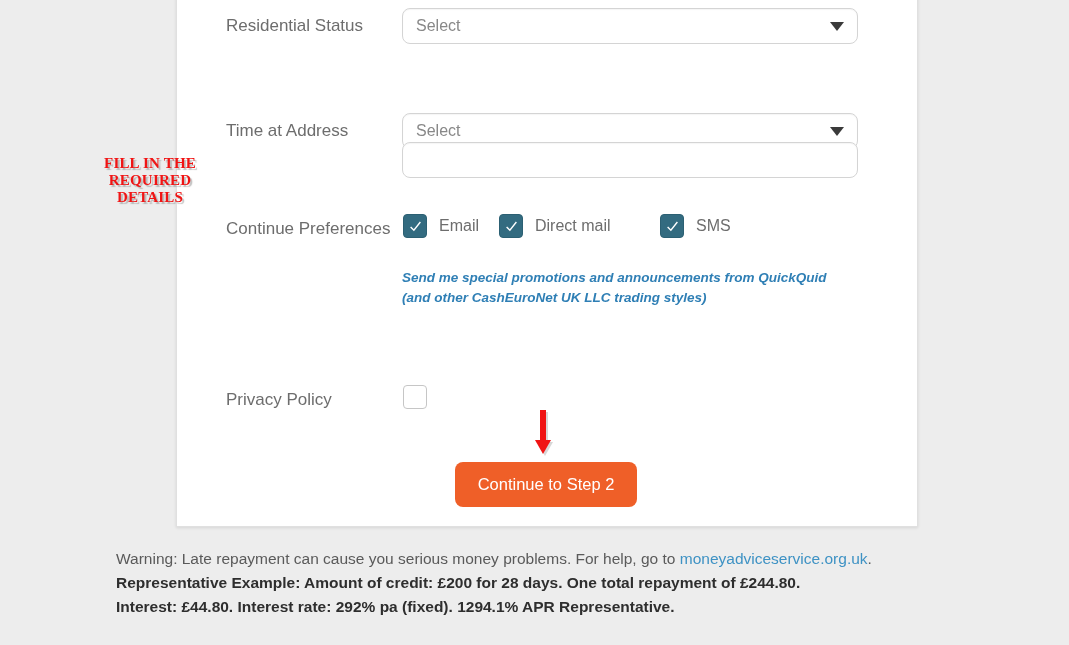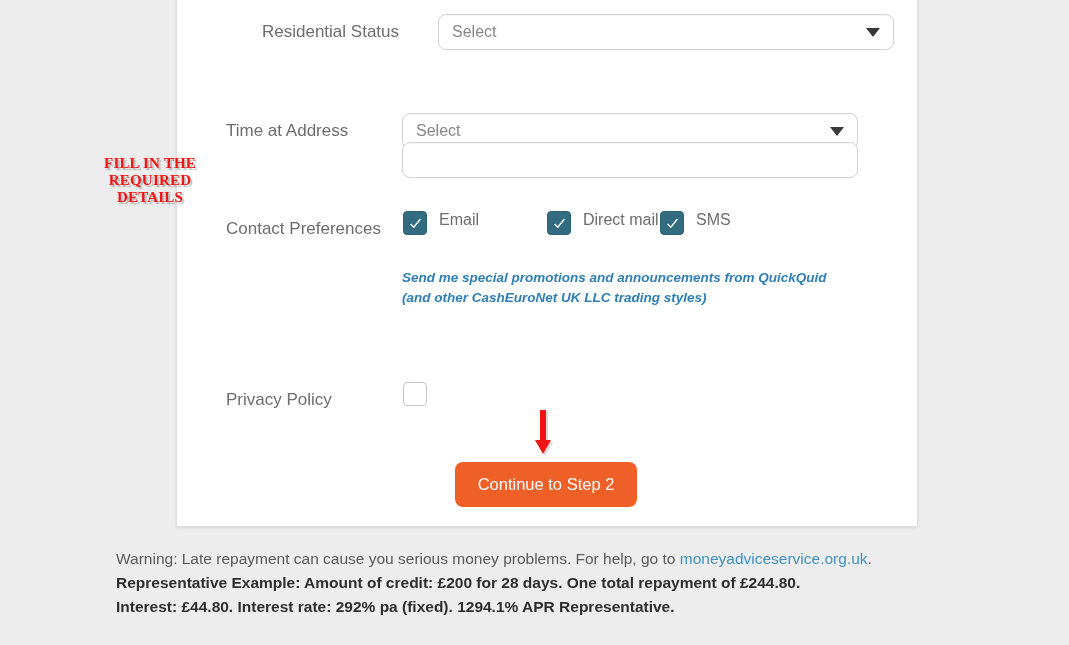--- a/index.html
+++ b/index.html
@@ -78,20 +78,21 @@
     border-top: 9px solid #3a3a3a;
   }
 
   
   #contact-prefs-row { height: 30px; }
   .cb-group {
     position: absolute;
     top: 0;
     height: 30px;
     display: flex;
+    align-items: center;
   }
   .checkbox {
     width: 24px;
     height: 24px;
     box-sizing: border-box;
     border-radius: 4px;
     display: flex;
     align-items: center;
     justify-content: center;
     flex: 0 0 auto;
@@ -209,21 +210,21 @@
     font-weight: bold;
     color: #2e2e2e;
     white-space: nowrap;
   }
 </style>
 </head>
 <body>
 
 <div class="card">
 
-  <div class="form-row" id="row-0" style="top: 54px; margin-left: 36px;">
+  <div class="form-row" id="row-0" style="top: 48px;">
     <div class="row-label">Residential Status</div>
     <div class="field">
       <span class="field-text">Select</span>
       <span class="caret"></span>
     </div>
   </div>
 
   <div class="form-row" id="row-1" style="top: 121px; margin-top: 32px;">
     <div class="row-label">Time at Address</div>
     <div class="field">
@@ -232,32 +233,32 @@
     </div>
   </div>
 
   <div class="form-row" id="row-2" style="top: 182px;">
     <div class="field">
       <span class="field-text"></span>
     </div>
   </div>
 
   <div class="form-row" id="contact-prefs-row" style="top:251px;">
-    <div class="row-label">Contact Preferences</div>
+    <div class="row-label">Continue Preferences</div>
 
     <div class="cb-group" style="left:226px;">
       <span class="checkbox checked">
         <svg class="tick" viewBox="0 0 16 16">
           <path d="M2 8.5 L6 12.5 L14 2.5" stroke="#ffffff" stroke-width="1.7" fill="none"></path>
         </svg>
       </span>
       <span class="cb-label">Email</span>
     </div>
 
-    <div class="cb-group" style="left:322px;margin-left:48px;">
+    <div class="cb-group" style="left:322px;">
       <span class="checkbox checked">
         <svg class="tick" viewBox="0 0 16 16">
           <path d="M2 8.5 L6 12.5 L14 2.5" stroke="#ffffff" stroke-width="1.7" fill="none"></path>
         </svg>
       </span>
       <span class="cb-label">Direct mail</span>
     </div>
 
     <div class="cb-group" style="left:483px;">
       <span class="checkbox checked">

